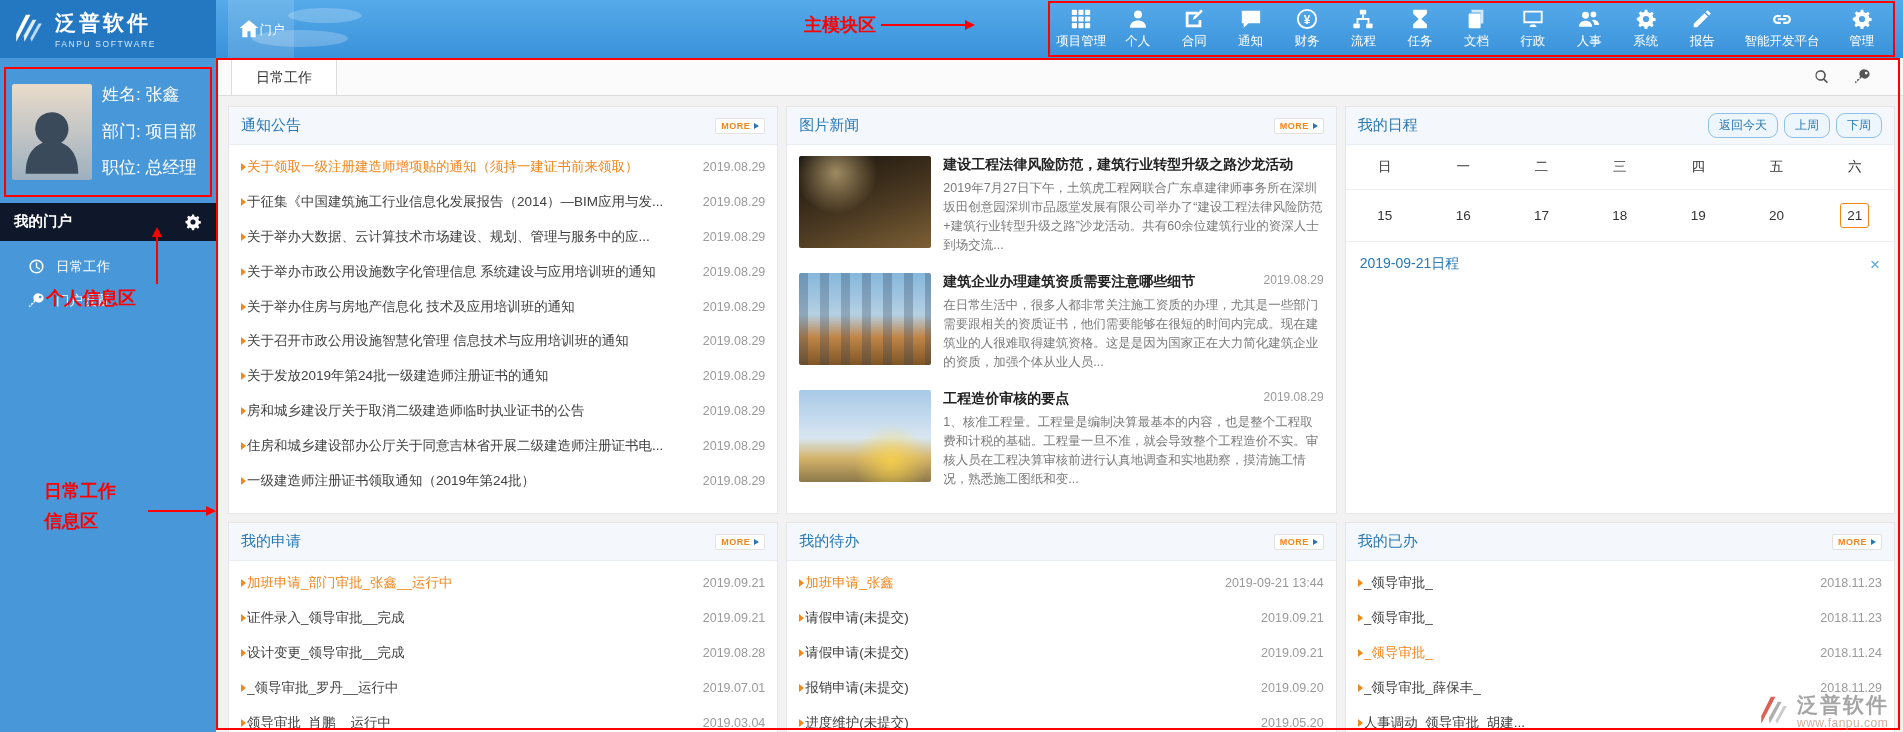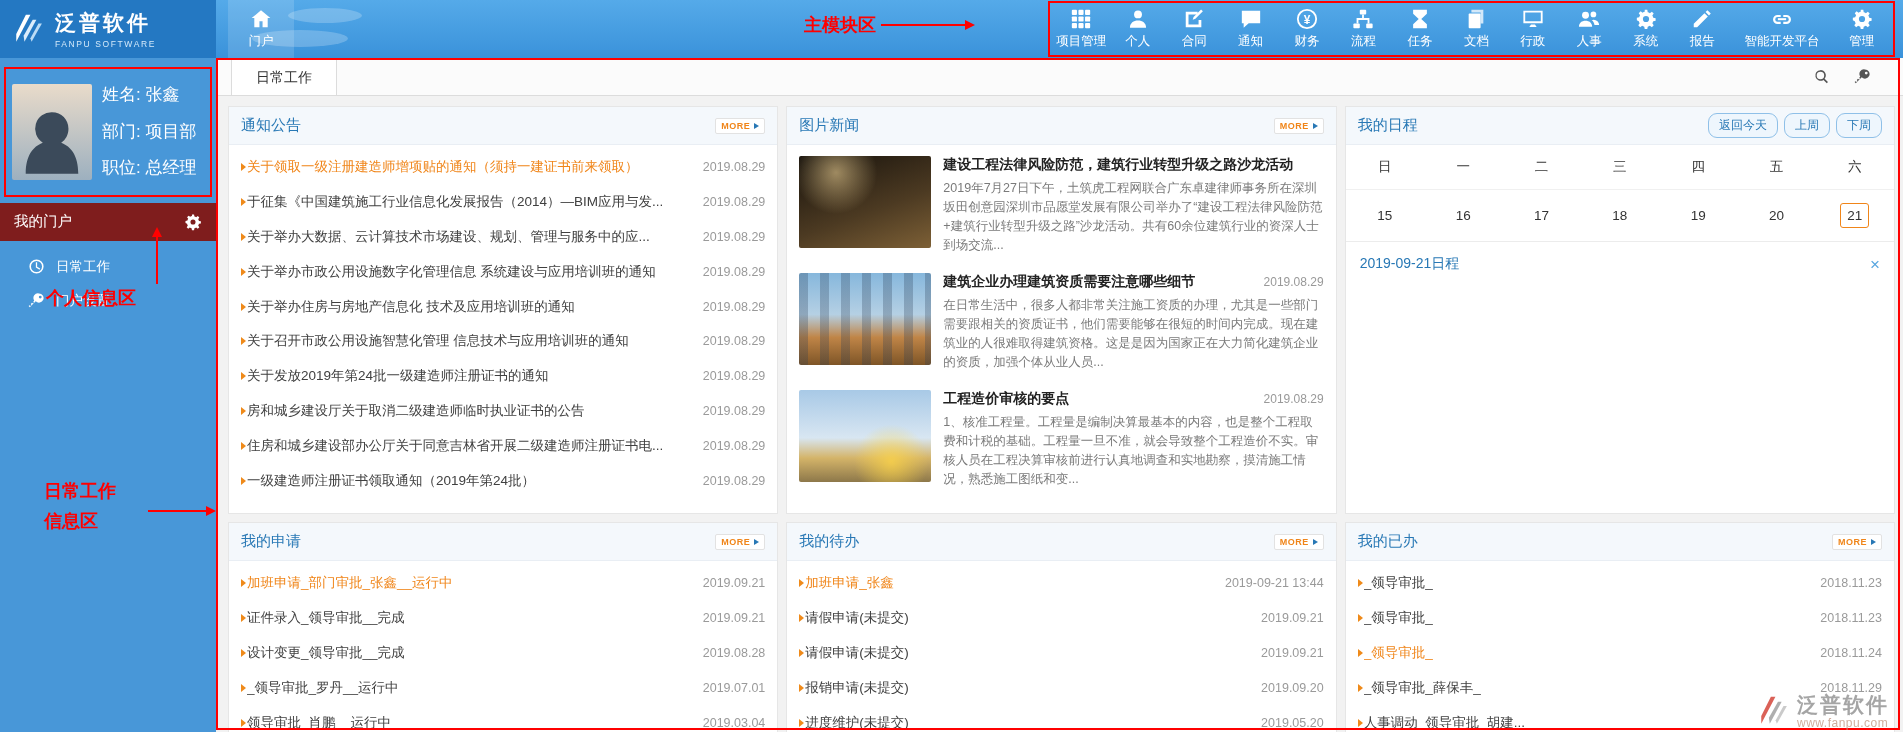--- a/index.html
+++ b/index.html
@@ -9,21 +9,21 @@
 
 
 .topbar{position:relative;height:58px;background:linear-gradient(180deg,#55aae9,#3a92da);display:flex;align-items:stretch;z-index:20}
 .logo{width:216px;flex:none;background:#2478c2;display:flex;align-items:center;gap:9px;padding:0 12px;cursor:pointer}
 .logo-mark{width:34px;height:34px;color:#fff;flex:none}
 .logo-cn{color:#fff;font-size:21px;font-weight:bold;letter-spacing:3px;white-space:nowrap}
 .logo-en{color:#d3e9fa;font-size:8.5px;letter-spacing:1.6px;margin-top:2px;white-space:nowrap}
 .cloud{position:absolute;background:#fff;opacity:.22;border-radius:50%;pointer-events:none}
 .cloud.c1{left:288px;top:8px;width:74px;height:15px}
 .cloud.c2{left:252px;top:30px;width:96px;height:17px}
-.nav-portal{position:relative;width:66px;margin-left:12px;display:flex;flex-direction:column;align-items:center;justify-content:center;color:#fff;cursor:pointer;background:rgba(255,255,255,.14)}
+.nav-portal{position:relative;width:66px;margin-left:12px;display:flex;flex-direction:row;align-items:center;justify-content:center;color:#fff;cursor:pointer;background:rgba(255,255,255,.14)}
 .nav-icon{width:22px;height:22px}
 .nav-label{font-size:12.5px;margin-top:3px;white-space:nowrap}
 .modules{position:absolute;left:1048px;right:8px;top:1px;bottom:1px;border:2px solid #f00;display:flex;justify-content:space-between;align-items:stretch;padding:0 3px}
 .module{width:58px;display:flex;flex-direction:column;align-items:center;justify-content:center;color:#fff;cursor:pointer}
 .module.wide{width:106px}
 
 
 .ann{color:#f00;font-size:18px;font-weight:bold;font-family:"DejaVu Serif",serif;white-space:nowrap}
 .ann-modules{position:absolute;left:804px;top:0;height:50px;display:flex;align-items:center;gap:5px;z-index:30;pointer-events:none}
 .arrow-h{position:relative;width:92px;height:2px;background:#f00}
@@ -31,21 +31,21 @@
 
 
 .body-row{display:flex;height:674px}
 
 
 .sidebar{position:relative;width:216px;flex:none;background:#4897d8;color:#fff}
 .profile{margin:9px 4px 6px;border:2px solid #f00;padding:8px 6px;display:flex;gap:10px;align-items:center}
 .avatar{width:80px;height:96px;flex:none;background:linear-gradient(180deg,#e9dbca,#9db0bf);border-radius:2px;display:flex;align-items:flex-end;justify-content:center;overflow:hidden}
 .avatar svg{width:76px;height:76px;display:block}
 .pinfo{font-size:17px;line-height:2.15;white-space:nowrap}
-.side-section{height:38px;background:#7f1d1d;display:flex;align-items:center;justify-content:space-between;padding:0 14px;font-size:14.5px;font-weight:normal}
+.side-section{height:38px;background:#0f172a;display:flex;align-items:center;justify-content:space-between;padding:0 14px;font-size:14.5px;font-weight:bold}
 .gear-sm{width:18px;height:18px;color:#fff;cursor:pointer}
 .side-menu{padding-top:9px}
 .side-item{height:34px;display:flex;align-items:center;gap:11px;padding-left:28px;font-size:13.5px;cursor:pointer}
 .side-item .mi{width:17px;height:17px;flex:none}
 .ann-profile{position:absolute;left:46px;top:228px;z-index:30;pointer-events:none}
 .arrow-v{position:absolute;left:156px;top:178px;width:2px;height:48px;background:#f00;z-index:30;pointer-events:none}
 .arrow-v::after{content:"";position:absolute;top:-9px;left:-4.5px;border-bottom:10px solid #f00;border-left:5.5px solid transparent;border-right:5.5px solid transparent}
 .ann-daily{position:absolute;left:44px;top:418px;line-height:1.65;z-index:30;pointer-events:none}
 .arrow-daily{position:absolute;left:148px;top:452px;width:66px;height:2px;background:#f00;z-index:30;pointer-events:none}
 .arrow-daily::after{content:"";position:absolute;right:-2px;top:-4.5px;border-left:10px solid #f00;border-top:5.5px solid transparent;border-bottom:5.5px solid transparent}
@@ -71,21 +71,21 @@
 .row-text{flex:1;font-size:13.5px;color:#404040;white-space:nowrap;overflow:hidden;text-overflow:ellipsis}
 .row-date{flex:none;font-size:12.5px;color:#9a9a9a}
 .list-row.orange .row-text{color:#f08519}
 
 .news-item{display:flex;gap:12px;padding:11px 12px;cursor:pointer}
 .news-img{flex:none;width:132px;height:92px;border-radius:2px}
 .news-img.news1{background:radial-gradient(circle at 28% 18%,rgba(255,225,160,.55),transparent 34%),linear-gradient(160deg,#17120c,#4c3a22 58%,#7d6036)}
 .news-img.news2{background:repeating-linear-gradient(90deg,rgba(40,60,85,.28) 0 9px,transparent 9px 21px),linear-gradient(180deg,#86b7dc 0%,#b5d0e4 45%,#c08547 70%,#7e5527 100%)}
 .news-img.news3{background:radial-gradient(circle at 70% 78%,rgba(255,214,70,.75),transparent 32%),linear-gradient(180deg,#a8c9e6 0%,#d8e6f2 52%,#d4b469 74%,#8d784a 100%)}
 .news-txt{flex:1;min-width:0}
-.news-trow{display:flex;align-items:center;gap:8px}
+.news-trow{display:flex;align-items:flex-start;gap:8px}
 .news-title{flex:1;font-size:14px;font-weight:bold;color:#222;white-space:nowrap;overflow:hidden;text-overflow:ellipsis}
 .news-date{flex:none;font-size:12px;color:#999}
 .news-body{margin-top:5px;font-size:12.5px;color:#7a7a7a;line-height:1.52;height:72px;overflow:hidden}
 
 .cal-btns{display:flex;gap:6px}
 .cal-btn{border:1px solid #8fc0e8;background:#eef6fd;color:#2878b5;font-size:12px;padding:3px 10px;border-radius:9px;cursor:pointer;white-space:nowrap}
 .cal{display:grid;grid-template-columns:repeat(7,1fr)}
 .cal-head .cal-cell{border-bottom:1px solid #f0f0f0}
 .cal-cell{text-align:center;font-size:13.5px;color:#333;padding:13px 0}
 .cal-date span{display:inline-block;min-width:28px;padding:4px 6px;border:1px solid transparent;border-radius:3px}

